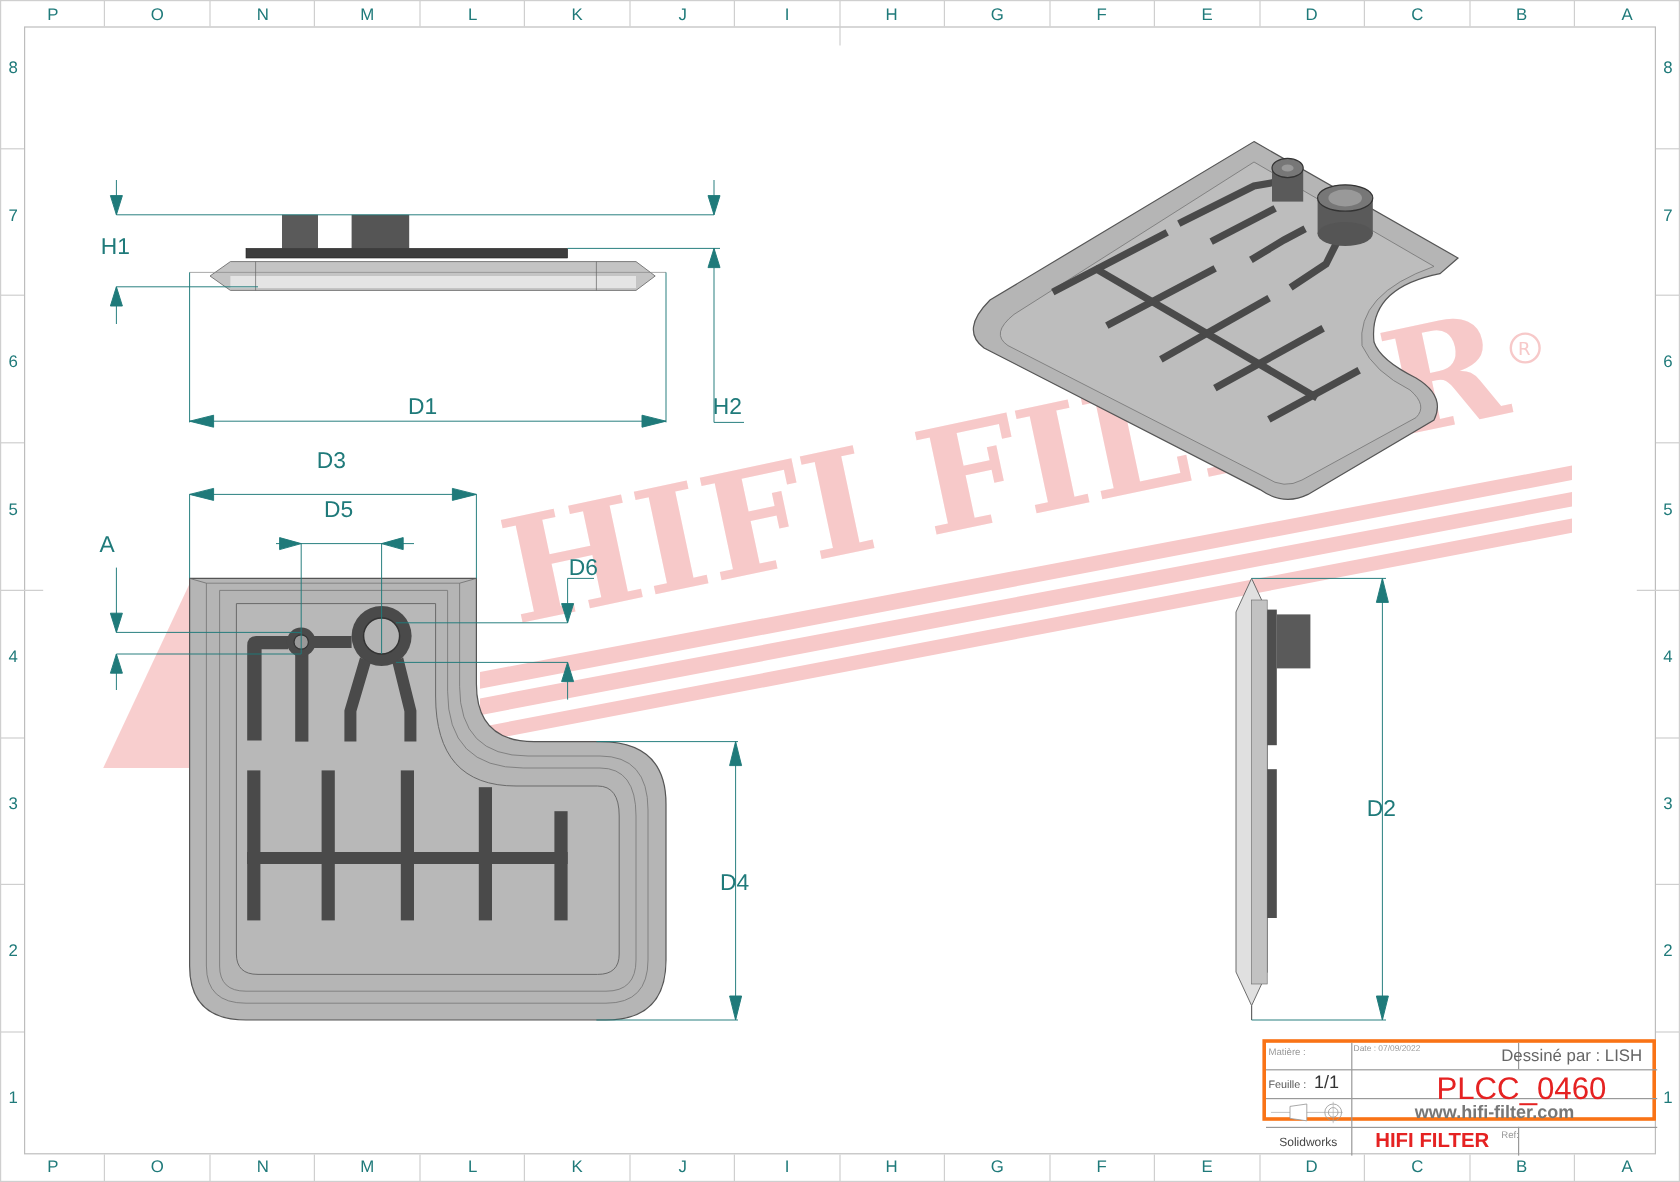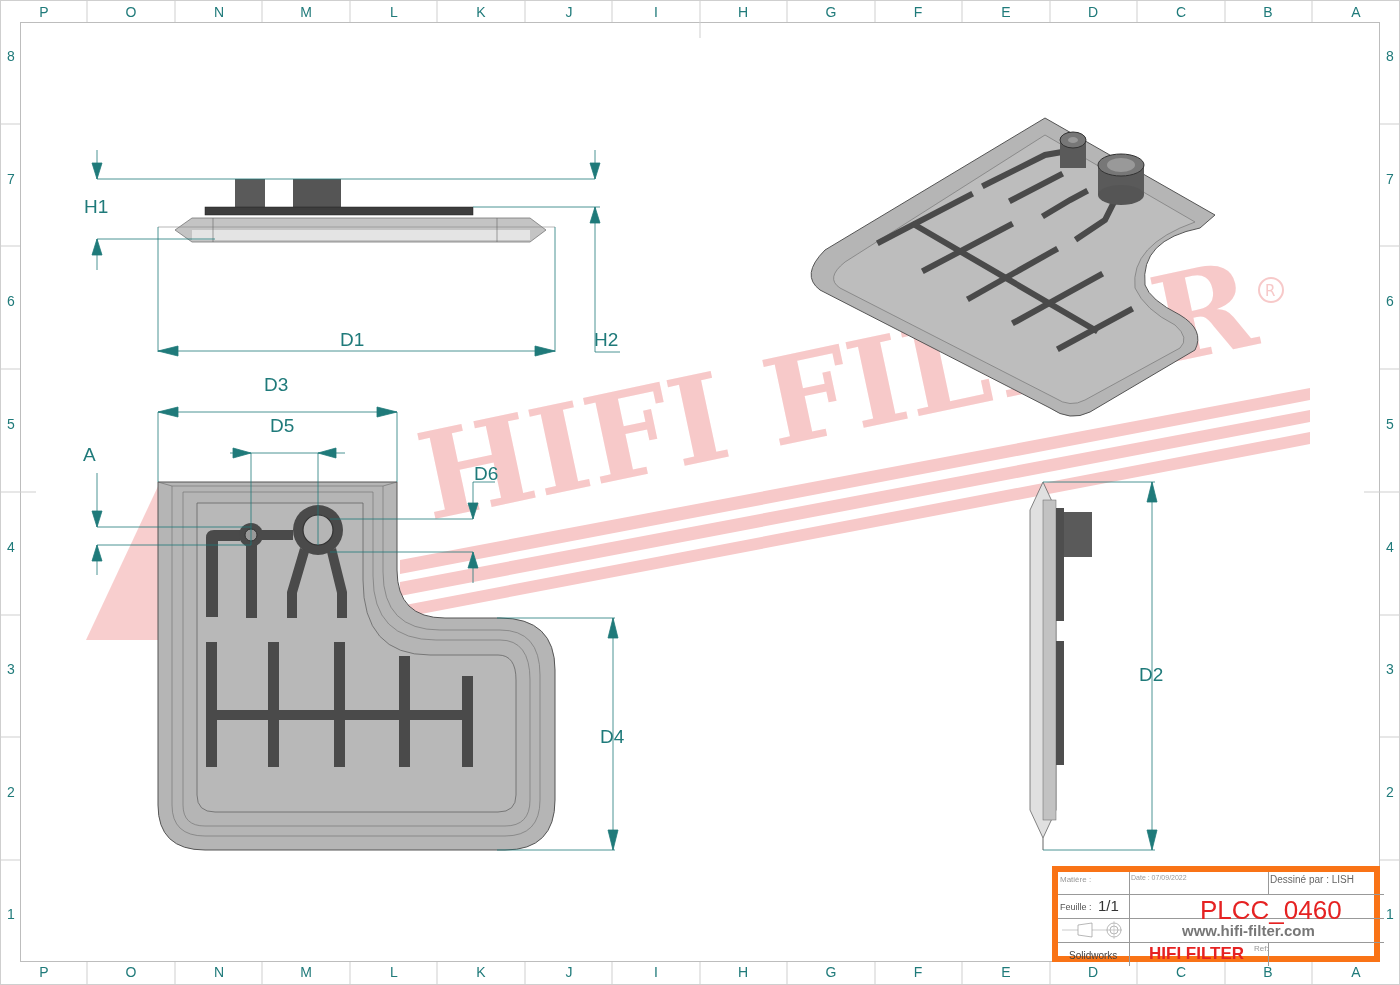--- a/index.html
+++ b/index.html
@@ -2,21 +2,21 @@
 <html><head>
 <meta charset="utf-8">
 <style>
   * { box-sizing: border-box; margin: 0; padding: 0; }
   html, body { width: 1400px; height: 985px; background: #ffffff; overflow: hidden; }
   body { position: relative; font-family: "Liberation Sans", sans-serif; }
   .sheet { position: absolute; left: 0; top: 0; width: 1400px; height: 985px; }
   .zone-label { position: absolute; font-size: 14px; color: #1f7a7a; text-align: center; }
   .dim-label { position: absolute; font-size: 19px; color: #1f7a7a; }
   .watermark-svg { position: absolute; left: 0; top: 0; }
-  #title-block { position: absolute; left: 1052px; top: 866px; width: 328px; height: 96px; border: 6px solid #f97316; background: #fff; }
+  #title-block { position: absolute; left: 1052px; top: 866px; width: 328px; height: 68px; border: 3px solid #f97316; background: #fff; }
   #title-block .hline { position: absolute; left: 0; height: 1px; background: #999; }
   #title-block .vline { position: absolute; top: 0; width: 1px; background: #999; }
   .tb-text { position: absolute; white-space: nowrap; }
 </style>
 </head>
 <body>
 
 <div class="sheet">
 
   <svg width="1400" height="985" style="position:absolute;left:0;top:0">
@@ -292,21 +292,21 @@
   <div id="title-block">
     <div class="hline" style="top:22px;width:326px"></div>
     <div class="hline" style="top:46px;width:326px"></div>
     <div class="hline" style="top:70px;width:326px"></div>
     <div class="vline" style="left:71px;height:94px"></div>
     <div class="vline" style="left:210px;height:22px"></div>
     <div class="vline" style="left:210px;top:70px;height:24px"></div>
 
     <span class="tb-text" style="left:2px;top:3px;font-size:8px;color:#999">Matière :</span>
     <span class="tb-text" style="left:73px;top:2px;font-size:7px;color:#999">Date : 07/09/2022</span>
-    <span class="tb-text" style="left:212px;top:2px;font-size:10px;color:#666">Dessiné par : LISH</span>
+    <span class="tb-text" style="left:196px;top:2px;font-size:14px;color:#666">Dessiné par : LISH</span>
 
     <span class="tb-text" style="left:2px;top:30px;font-size:9px;color:#555">Feuille :</span>
     <span class="tb-text" style="left:40px;top:25px;font-size:15px;color:#333">1/1</span>
     <span class="tb-text" style="left:142px;top:23px;font-size:26px;color:#e52222">PLCC_0460</span>
 
     <span style="position:absolute;left:4px;top:49px">
       <svg width="60" height="19">
         <line x1="0" y1="9" x2="60" y2="9" stroke="#aaa" stroke-width="0.6"></line>
         <polygon points="16,4 30,2 30,16 16,14" fill="#fff" stroke="#999" stroke-width="0.7"></polygon>
         <circle cx="52" cy="9" r="7" fill="none" stroke="#999" stroke-width="0.7"></circle>

